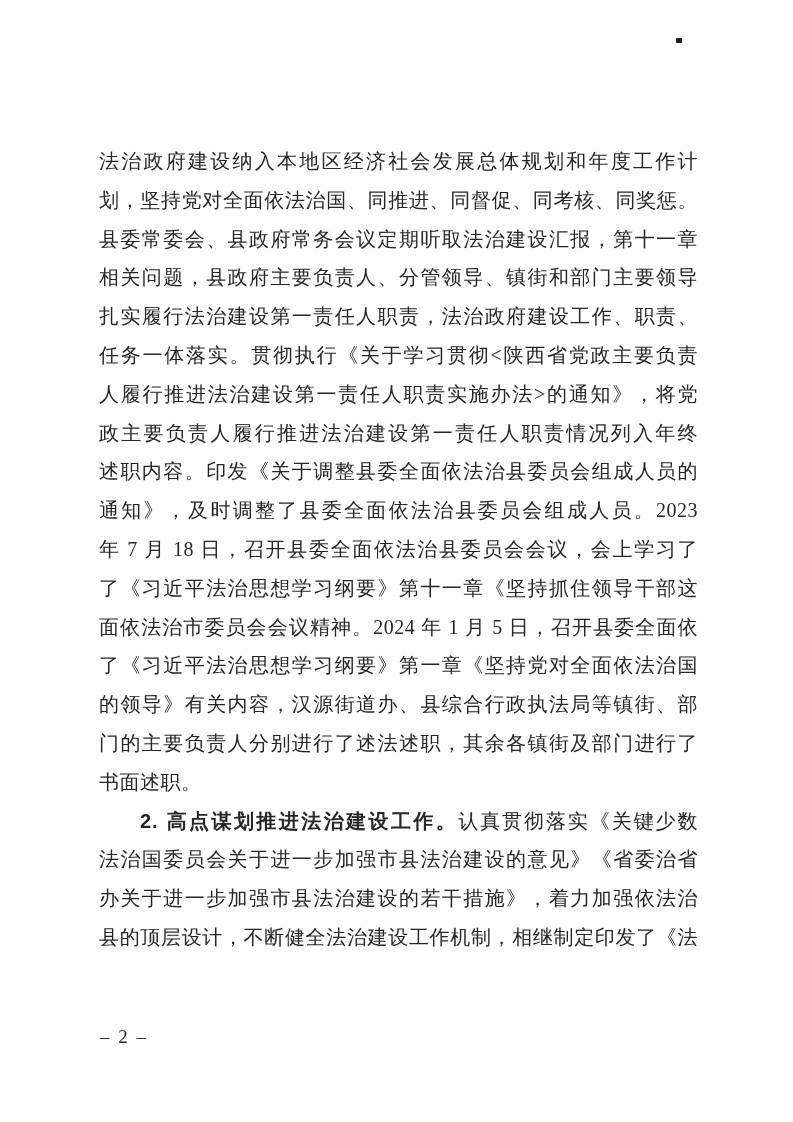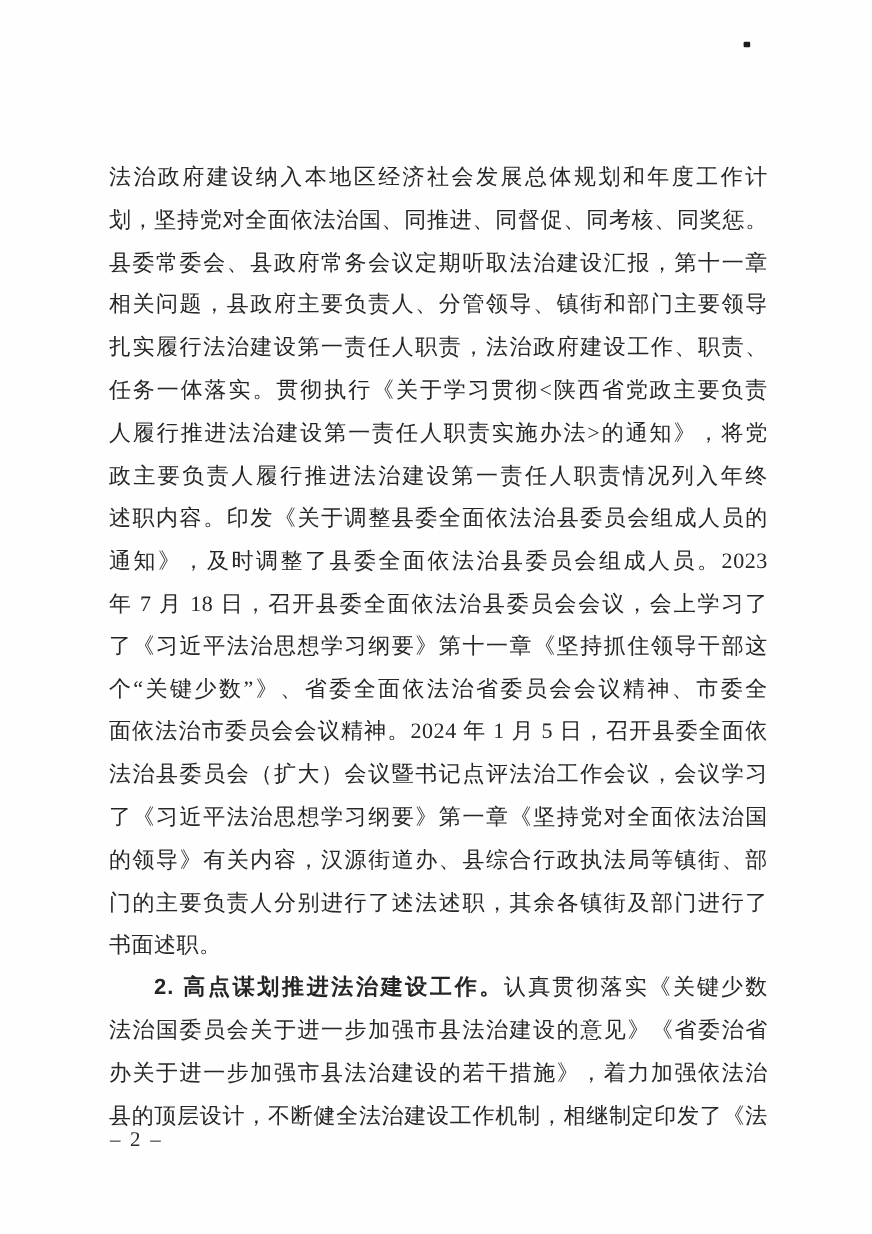--- a/index.html
+++ b/index.html
@@ -79,23 +79,21 @@
       <div class="line"><span>县委常委会、县政府常务会议定期听取法治建设汇报，第十一章</span></div>
       <div class="line"><span>相关问题，县政府主要负责人、分管领导、镇街和部门主要领导</span></div>
       <div class="line"><span>扎实履行法治建设第一责任人职责，法治政府建设工作、职责、</span></div>
       <div class="line"><span>任务一体落实。贯彻执行《关于学习贯彻&lt;陕西省党政主要负责</span></div>
       <div class="line"><span>人履行推进法治建设第一责任人职责实施办法&gt;的通知》，将党</span></div>
       <div class="line"><span>政主要负责人履行推进法治建设第一责任人职责情况列入年终</span></div>
       <div class="line"><span>述职内容。印发《关于调整县委全面依法治县委员会组成人员的</span></div>
       <div class="line"><span>通知》，及时调整了县委全面依法治县委员会组成人员。2023</span></div>
       <div class="line"><span>年 7 月 18 日，召开县委全面依法治县委员会会议，会上学习了</span></div>
       <div class="line"><span>了《习近平法治思想学习纲要》第十一章《坚持抓住领导干部这</span></div>
-      <div class="line"><span>个“关键少数”》、省委全面依法治省委员会会议精神、市委全</span></div>
       <div class="line"><span>面依法治市委员会会议精神。2024 年 1 月 5 日，召开县委全面依</span></div>
-      <div class="line"><span>法治县委员会（扩大）会议暨书记点评法治工作会议，会议学习</span></div>
       <div class="line"><span>了《习近平法治思想学习纲要》第一章《坚持党对全面依法治国</span></div>
       <div class="line"><span>的领导》有关内容，汉源街道办、县综合行政执法局等镇街、部</span></div>
       <div class="line"><span>门的主要负责人分别进行了述法述职，其余各镇街及部门进行了</span></div>
       <div class="line no-justify"><span>书面述职。</span></div>
       <div class="line indent"><span class="seg-bold">2. 高点谋划推进法治建设工作。</span><span>认真贯彻落实《关键少数</span></div>
       <div class="line"><span>法治国委员会关于进一步加强市县法治建设的意见》《省委治省</span></div>
       <div class="line"><span>办关于进一步加强市县法治建设的若干措施》，着力加强依法治</span></div>
       <div class="line"><span>县的顶层设计，不断健全法治建设工作机制，相继制定印发了《法</span></div>
     </main>
 

